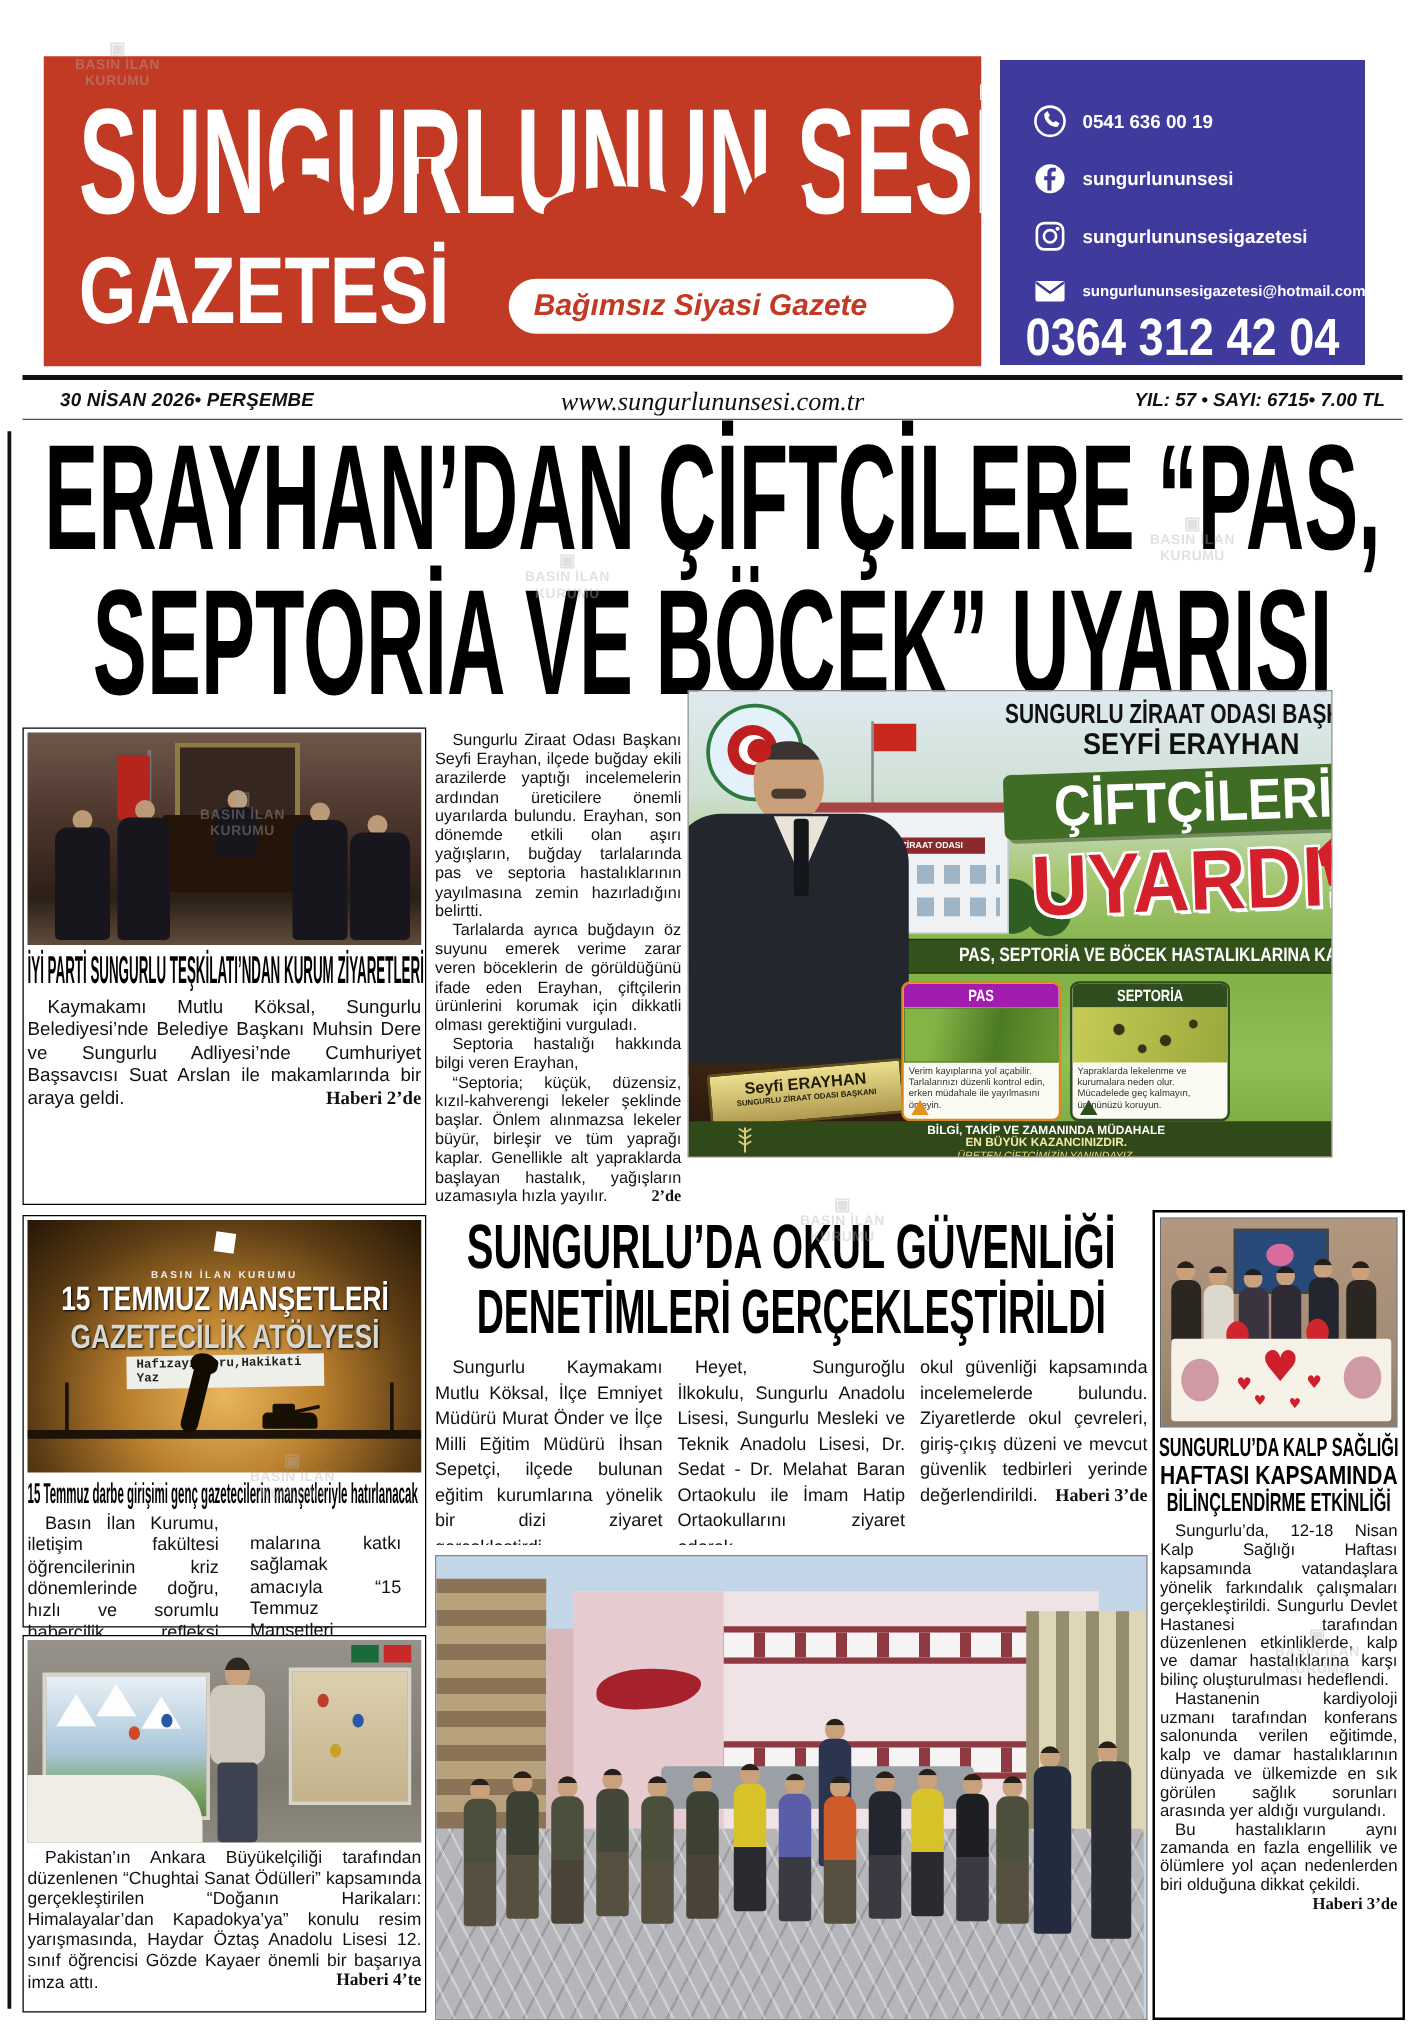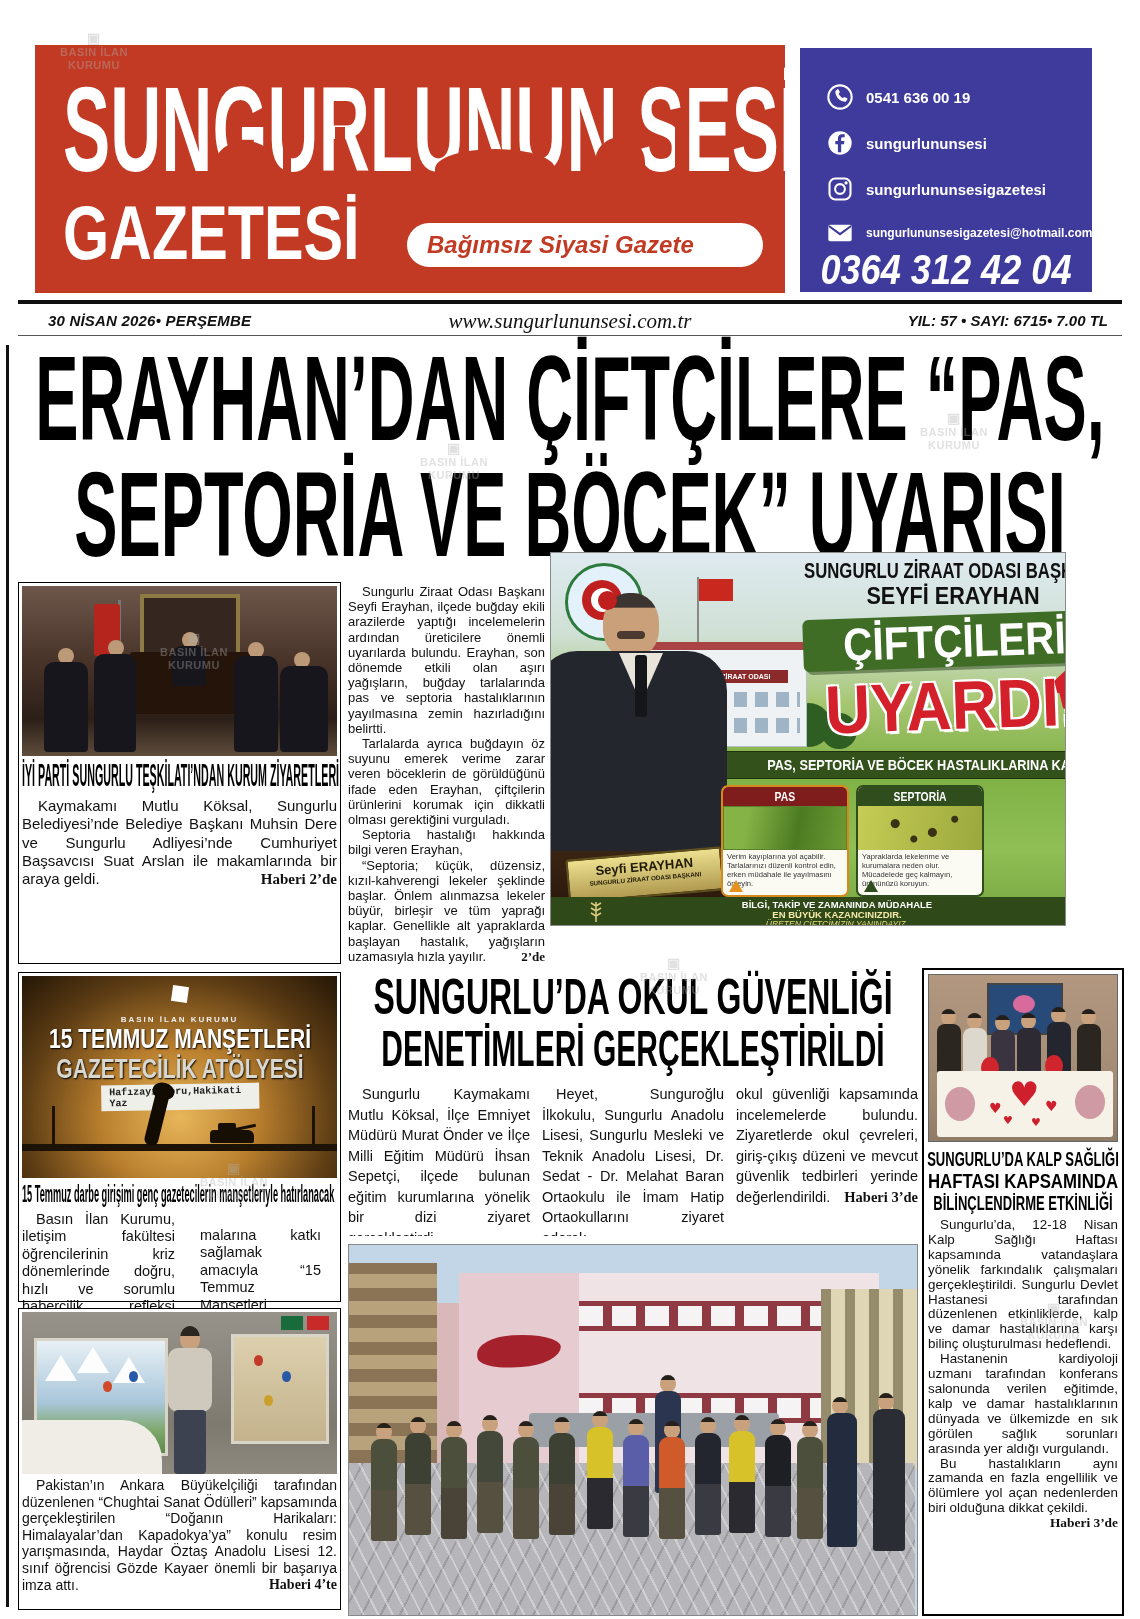--- a/index.html
+++ b/index.html
@@ -20,21 +20,21 @@
       color:#fff;font-size:76px;line-height:72px;transform:scaleX(.78);transform-origin:0 0;}
   .tagline{position:absolute;left:372px;top:178px;width:356px;height:44px;background:#fff;
       border-radius:22px;display:flex;align-items:center;padding-left:20px;box-sizing:border-box;}
   .tagline span{color:#c23a24;font-weight:bold;font-style:italic;font-size:24px;}
   .sky{position:absolute;background:#c23a24;}
   
   .contact{left:800px;top:48px;width:292px;height:244px;background:#3e3b9d;color:#fff;}
   .crow{position:absolute;left:26px;display:flex;align-items:center;gap:12px;height:30px;}
   .crow .lbl{font-weight:bold;font-size:15px;}
   .cicon{width:28px;height:28px;flex:0 0 28px;}
-  .bigphone{position:absolute;left:0;top:198px;width:292px;text-align:center;font-style:italic;}
+  .bigphone{position:absolute;left:0;top:198px;width:292px;text-align:center;}
   .bigphone span{display:inline-block;font-weight:bold;font-size:42px;white-space:nowrap;
       transform:scaleX(.86);transform-origin:center;}
   
   .dateline{left:18px;top:300px;width:1104px;height:36px;border-top:4px solid #101010;
       border-bottom:1px solid #555;box-sizing:border-box;font-style:italic;}
   .dl-left{position:absolute;left:30px;top:8px;font-weight:bold;font-size:15px;letter-spacing:.2px;}
   .dl-mid{position:absolute;left:0;right:0;top:5px;text-align:center;
       font-family:"Liberation Serif",serif;font-size:21px;}
   .dl-right{position:absolute;right:14px;top:8px;font-weight:bold;font-size:15px;}
   
@@ -360,21 +360,21 @@
     <div class="seyfi-tie"></div>
   </div>
   <div class="addesk"></div>
   <div class="plate">
     <div class="n1">Seyfi ERAYHAN</div>
     <div class="n2">SUNGURLU ZİRAAT ODASI BAŞKANI</div>
   </div>
 
   <div class="panelrow">
     <div class="panel">
-      <div class="phead" style="background:#7f1d1d"><span>PAS</span></div>
+      <div class="phead" style="background:#a21caf"><span>PAS</span></div>
       <div class="pimg" style="background:linear-gradient(100deg,#86b346 20%,#4c7a22 60%,#6d9c35);box-shadow:inset 0 0 0 1px #5a822c"></div>
       <div class="pcap">Verim kayıplarına yol açabilir. Tarlalarınızı düzenli kontrol edin, erken müdahale ile yayılmasını önleyin.</div>
       <div class="tri"></div>
     </div>
     <div class="panel p2">
       <div class="phead" style="background:#2f4d1d"><span>SEPTORİA</span></div>
       <div class="pimg" style="background:radial-gradient(circle at 30% 40%,#3a3214 4px,transparent 5px),radial-gradient(circle at 60% 60%,#3a3214 4px,transparent 5px),radial-gradient(circle at 78% 30%,#3a3214 3px,transparent 4px),radial-gradient(circle at 45% 75%,#3a3214 3px,transparent 4px),linear-gradient(100deg,#c6cc55,#9aa83c)"></div>
       <div class="pcap">Yapraklarda lekelenme ve kurumalara neden olur. Mücadelede geç kalmayın, ürününüzü koruyun.</div>
       <div class="tri"></div>
     </div>

